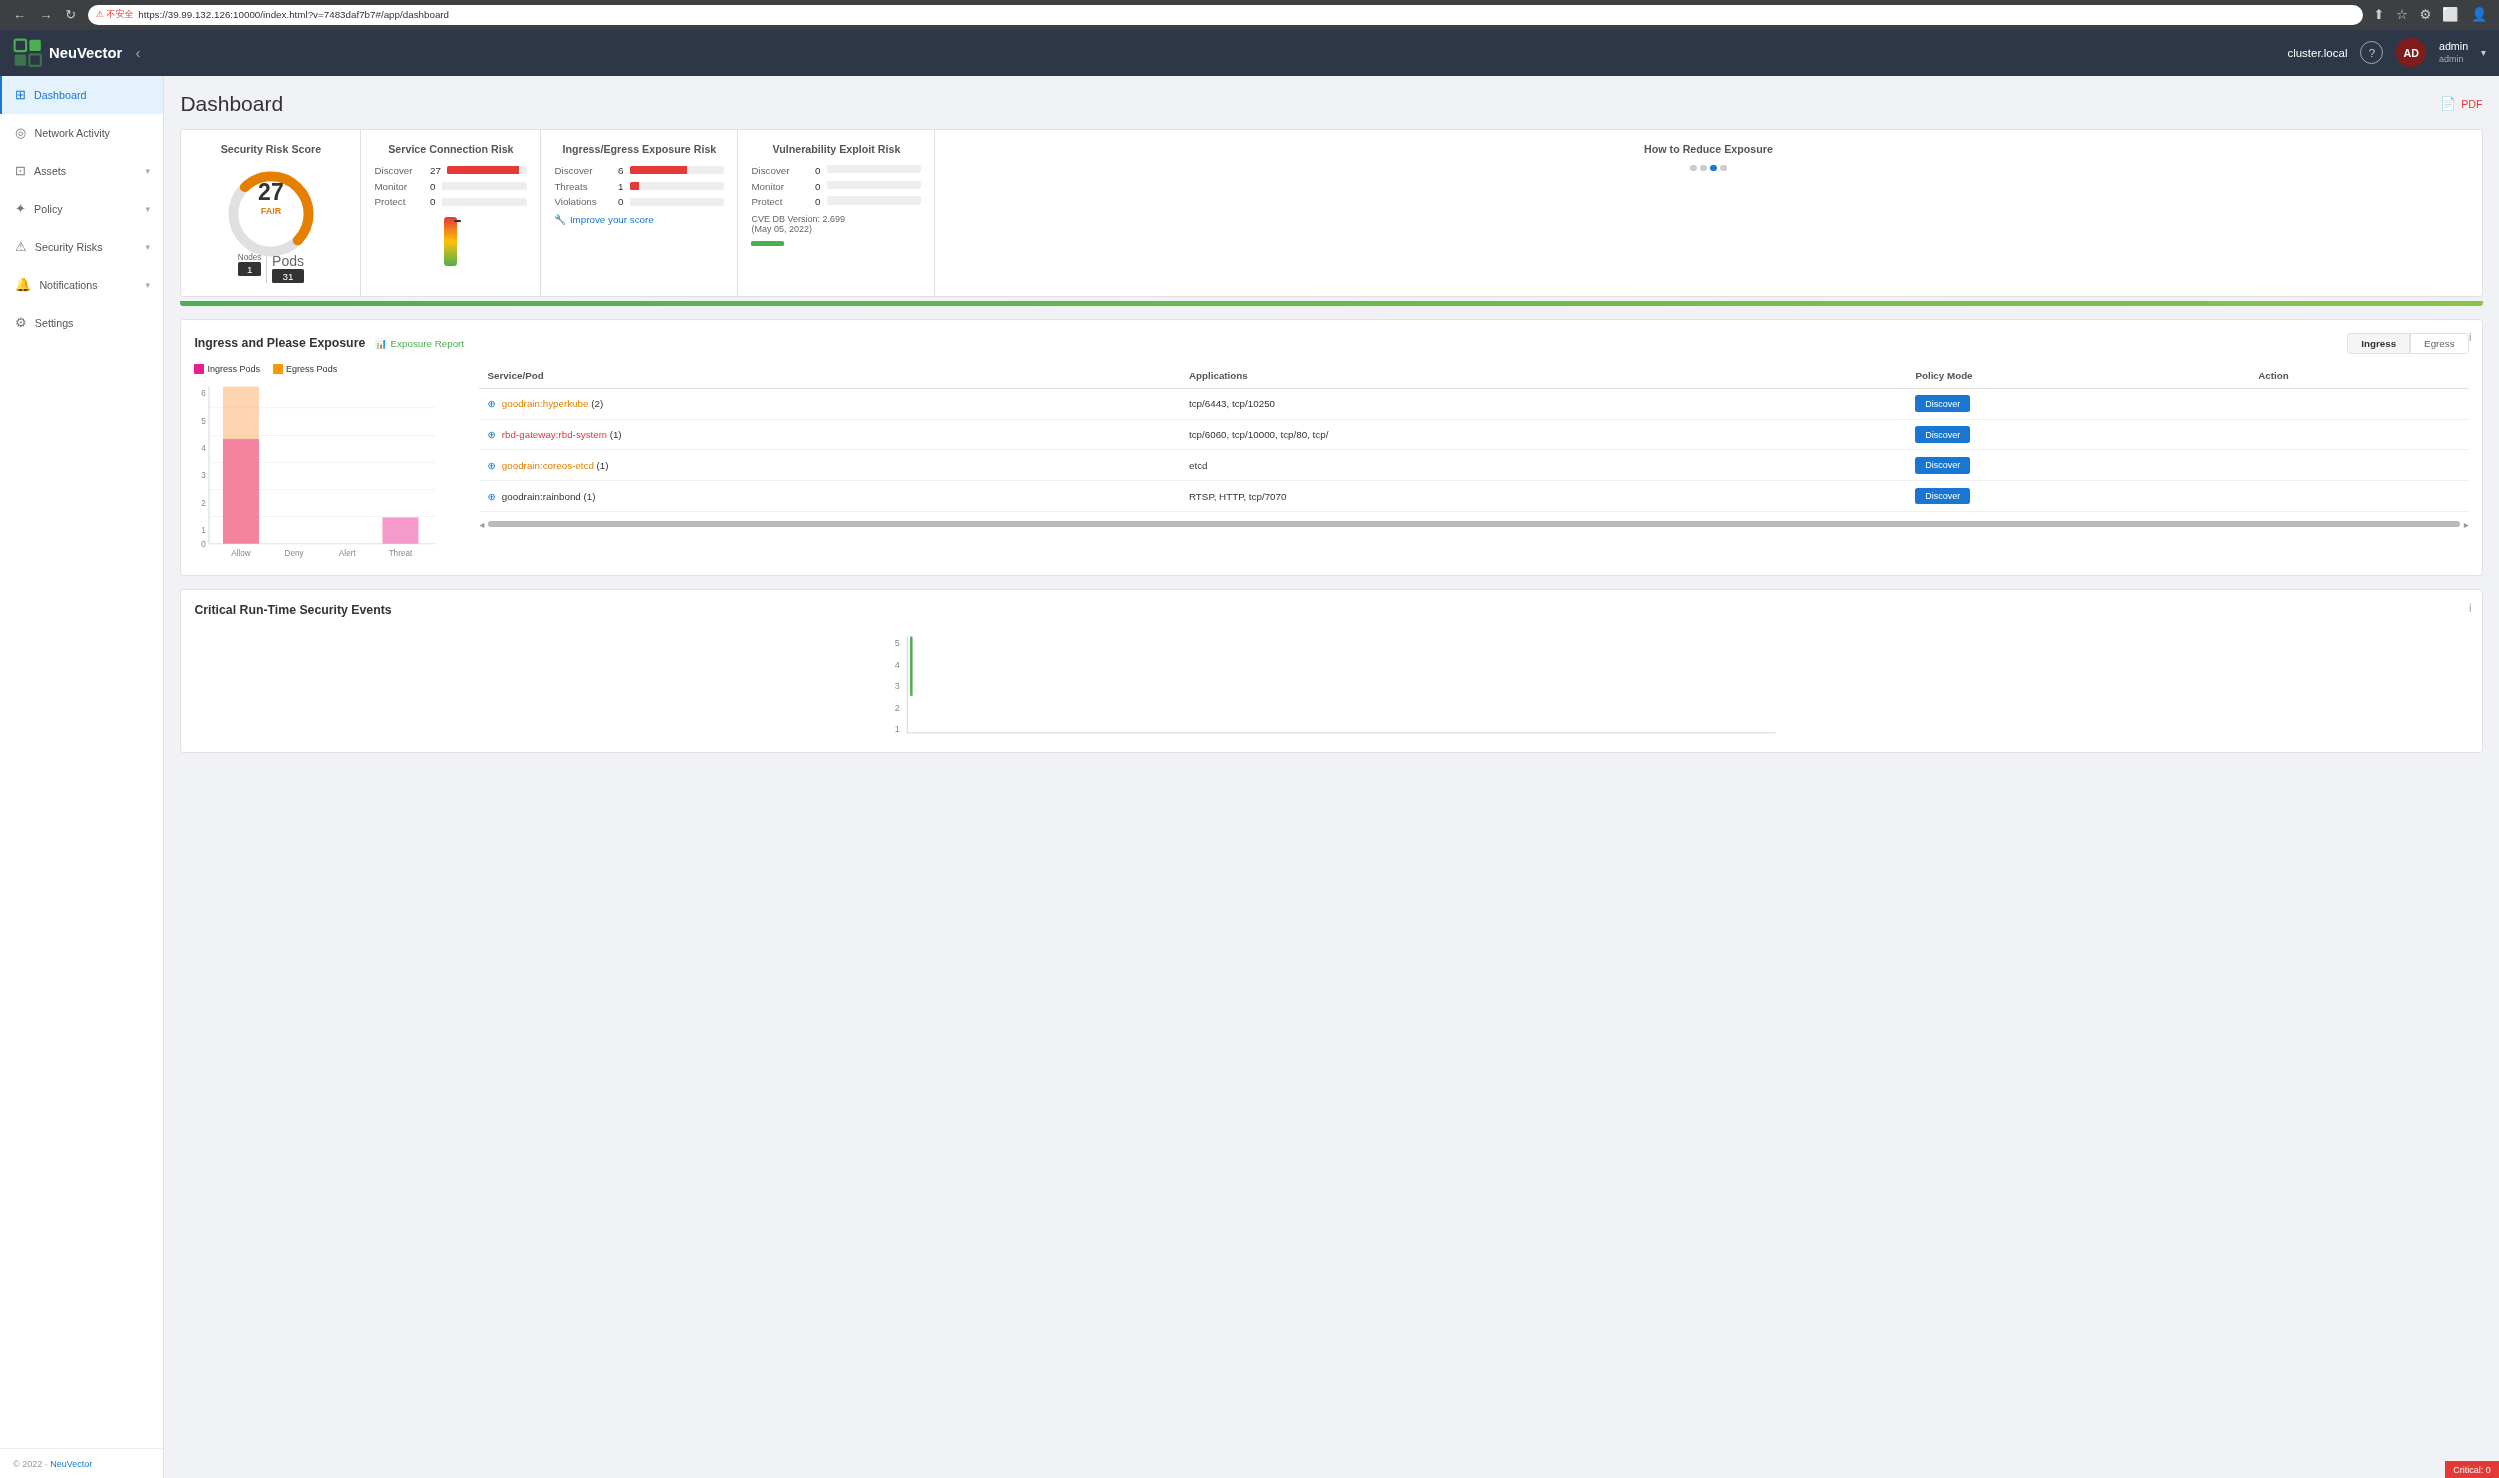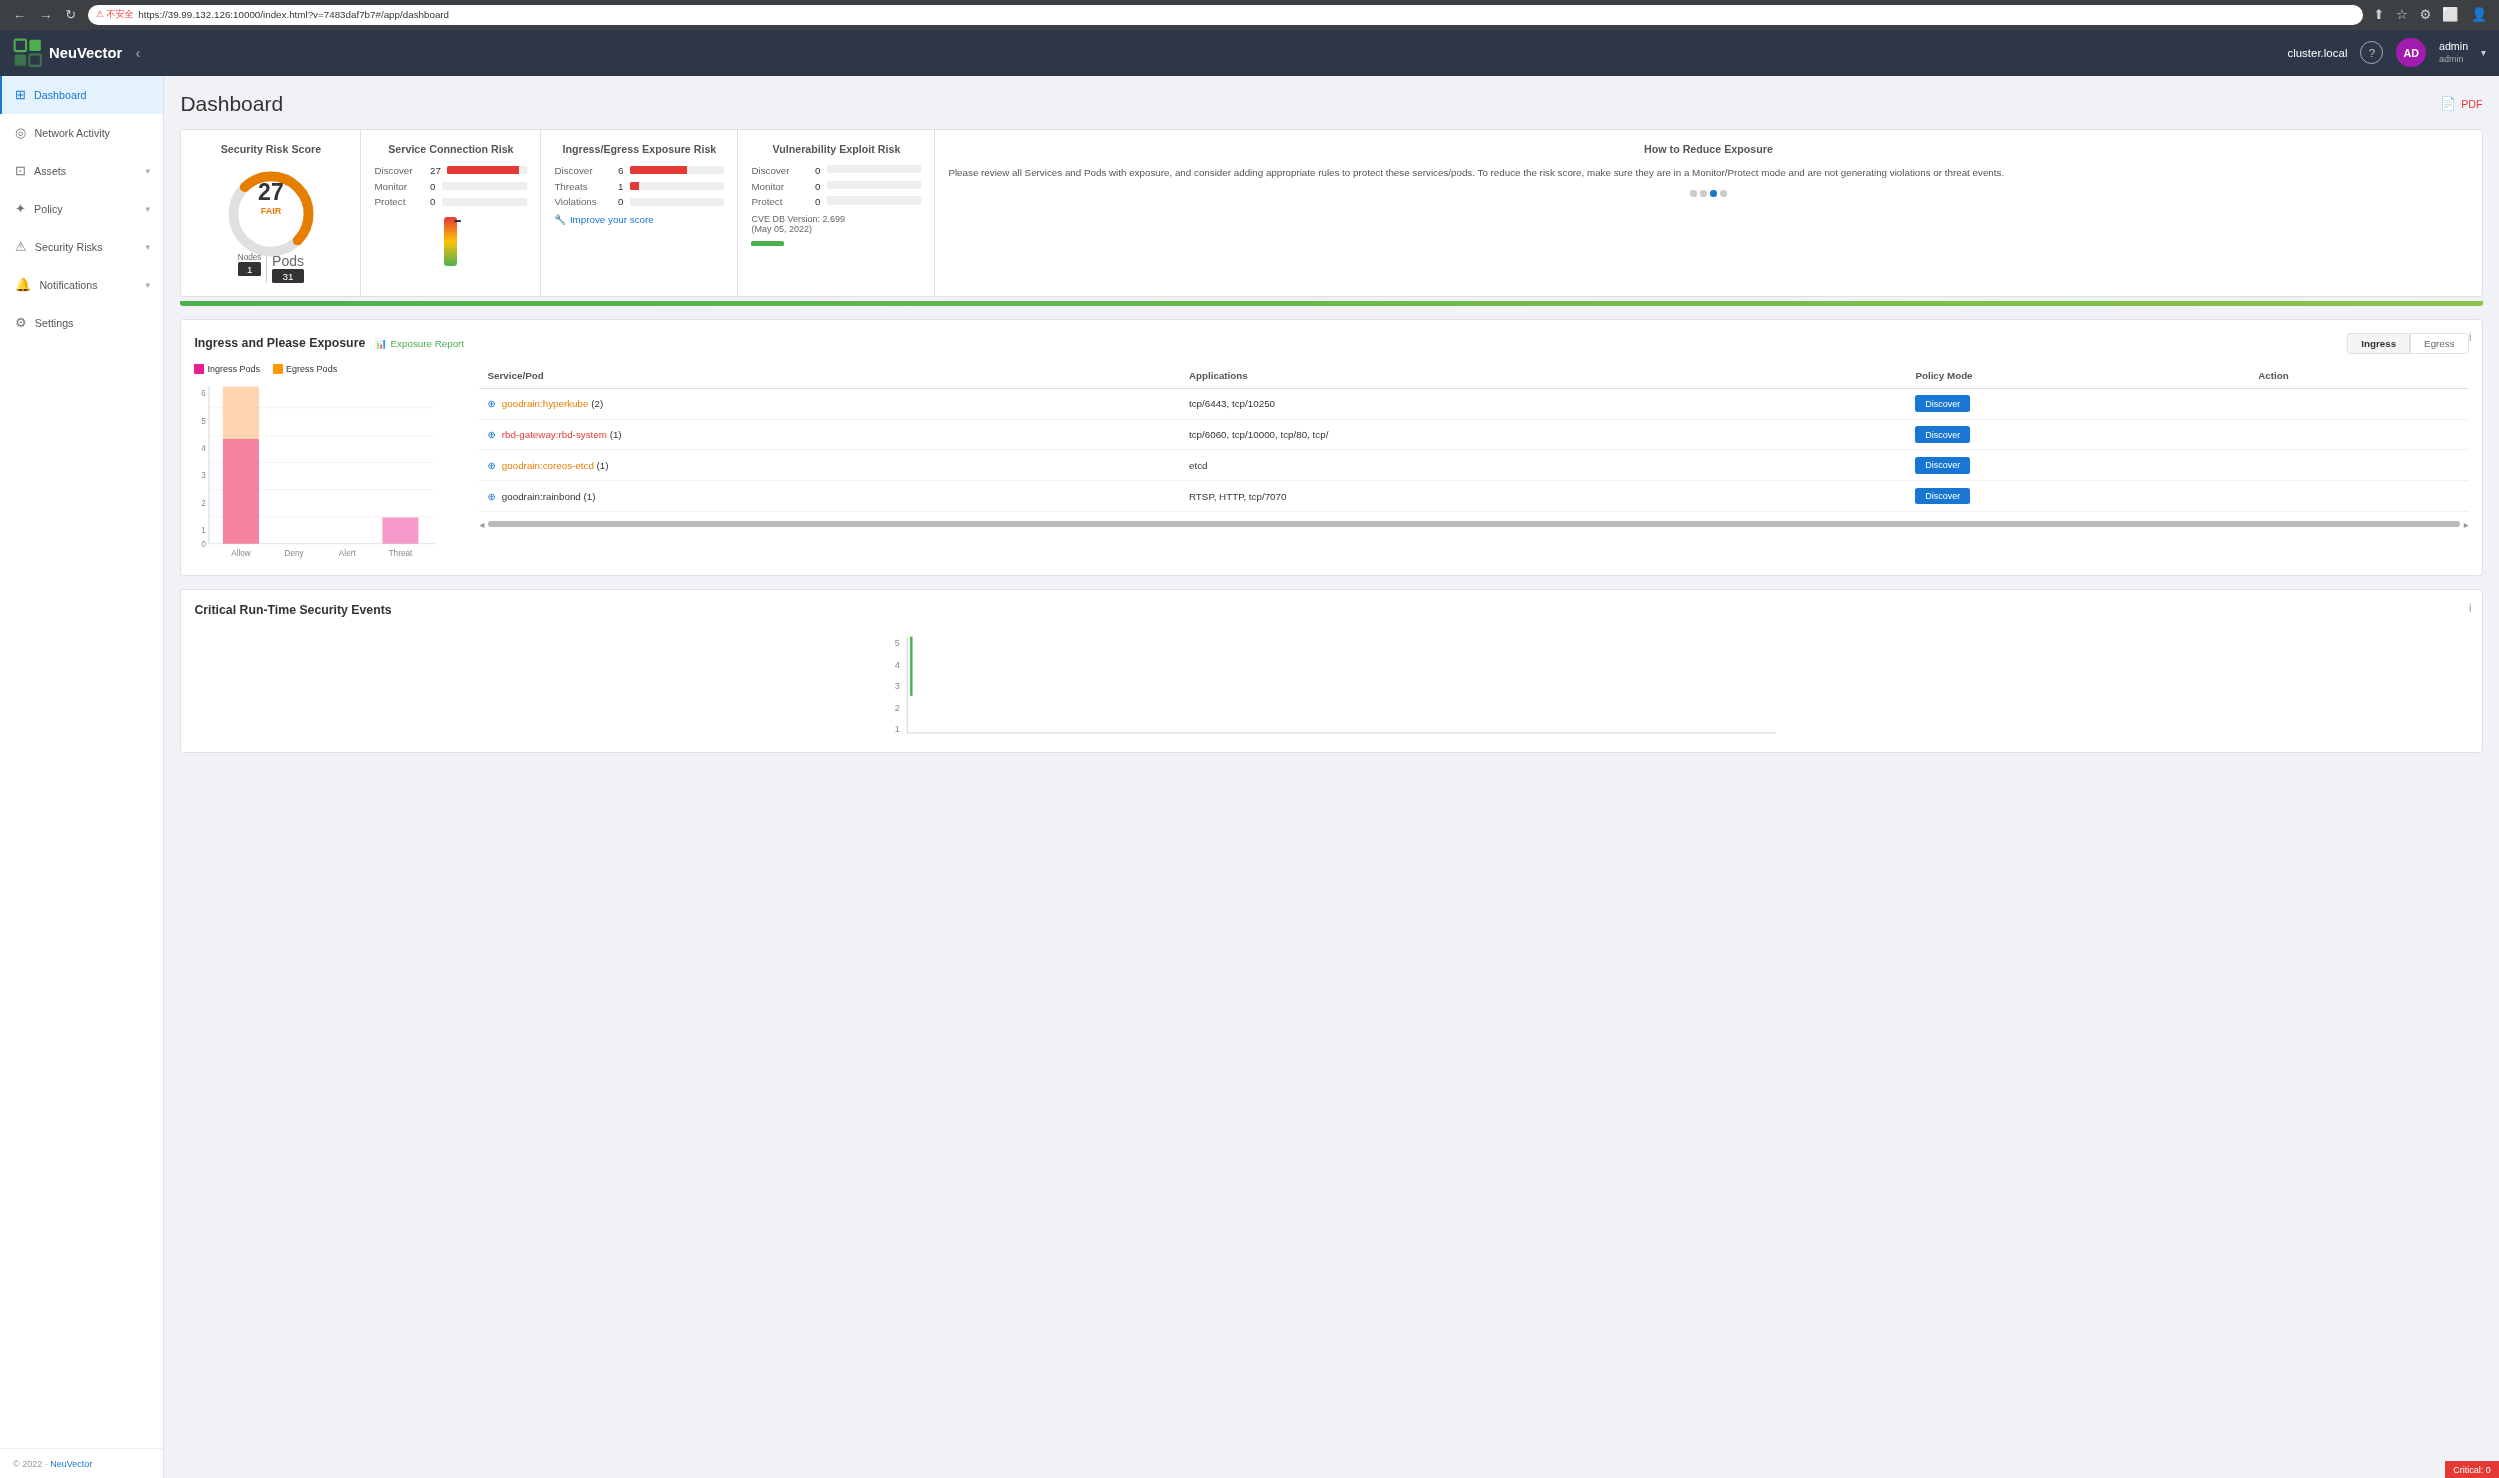--- a/index.html
+++ b/index.html
@@ -37,21 +37,21 @@
       align-items: center;
       padding: 0 13px;
       position: relative;
     }
     .app-logo { display: flex; align-items: center; gap: 6.6px; color: #fff; font-size: 14.8px; font-weight: 600; }
     .logo-icon { width: 29.5px; height: 29.5px; }
     .sidebar-toggle { background: none; border: none; color: #aaa; font-size: 14.8px; cursor: pointer; margin-left: 6.6px; }
     .header-right { margin-left: auto; display: flex; align-items: center; gap: 13px; color: #fff; }
     .cluster-name { font-size: 11.5px; font-weight: 500; }
     .header-help { width: 23px; height: 23px; border-radius: 50%; border: 0.8px solid #aaa; display: flex; align-items: center; justify-content: center; color: #ccc; cursor: pointer; font-size: 11.5px; }
-    .user-avatar { width: 29.5px; height: 29.5px; border-radius: 50%; background: #a21caf; display: flex; align-items: center; justify-content: center; color: #fff; font-size: 10.7px; font-weight: 600; cursor: pointer; }
+    .user-avatar { width: 29.5px; height: 29.5px; border-radius: 50%; background: #7f1d1d; display: flex; align-items: center; justify-content: center; color: #fff; font-size: 10.7px; font-weight: 600; cursor: pointer; }
     .user-info { color: #fff; font-size: 10.7px; line-height: 1.3; }
     .user-dropdown { background: none; border: none; color: #ccc; cursor: pointer; font-size: 9.8px; }
 
     
     .app-body { display: flex; height: calc(100vh - 75px); }
 
     
     .sidebar {
       width: 164px;
       background: #fff;
@@ -394,21 +394,20 @@
         <div class="vuln-db">
           <span>CVE DB Version: 2.699</span><br>
           <span>(May 05, 2022)</span>
         </div>
 
         <div style="height:4.9px; background:#4caf50; width:33px; border-radius:1.6px; margin-top:6.6px;"></div>
       </div>
 
       <div class="card-section" style="position:relative;">
         <div class="card-title">How to Reduce Exposure</div>
-        <p class="reduce-text">Please review all Services and Pods with exposure, and consider adding appropriate rules to protect these services/pods. To reduce the risk score, make sure they are in a Monitor/Protect mode and are not generating violations or threat events.</p>
         <div class="carousel-dots">
           <div class="dot"></div>
           <div class="dot"></div>
           <div class="dot active"></div>
           <div class="dot"></div>
         </div>
       </div>
     </div>
 
     <div class="green-bar"></div>

